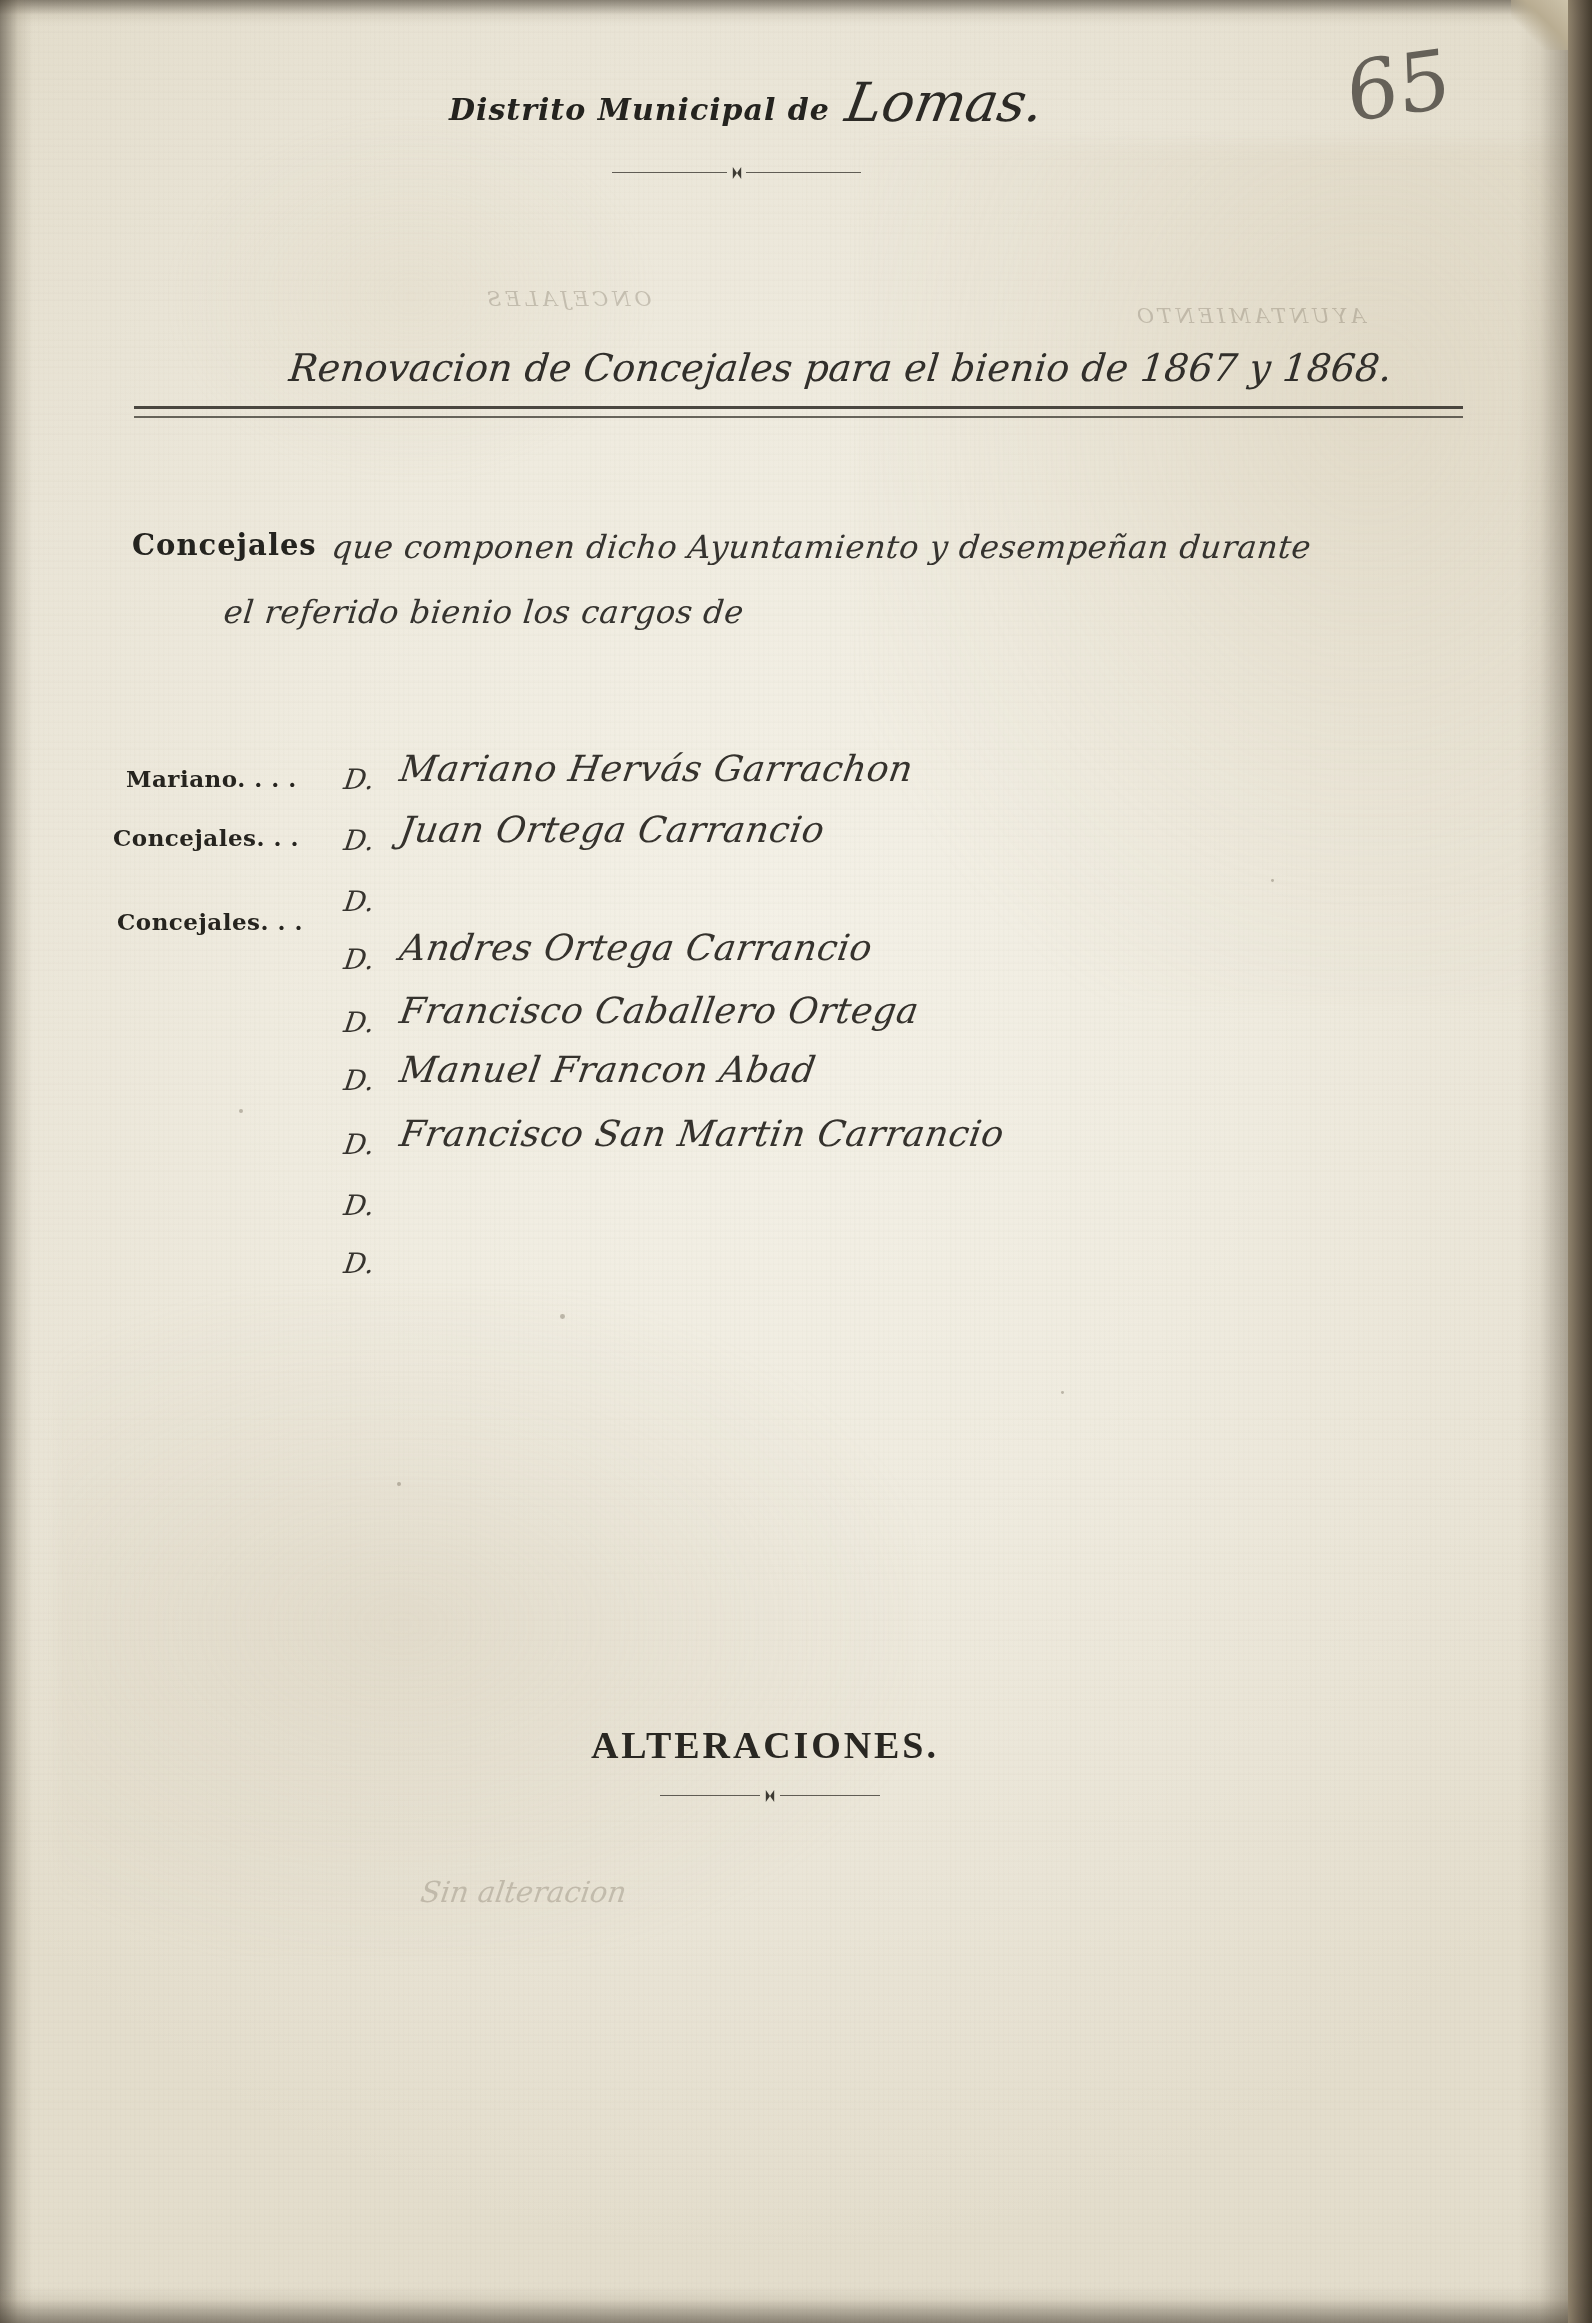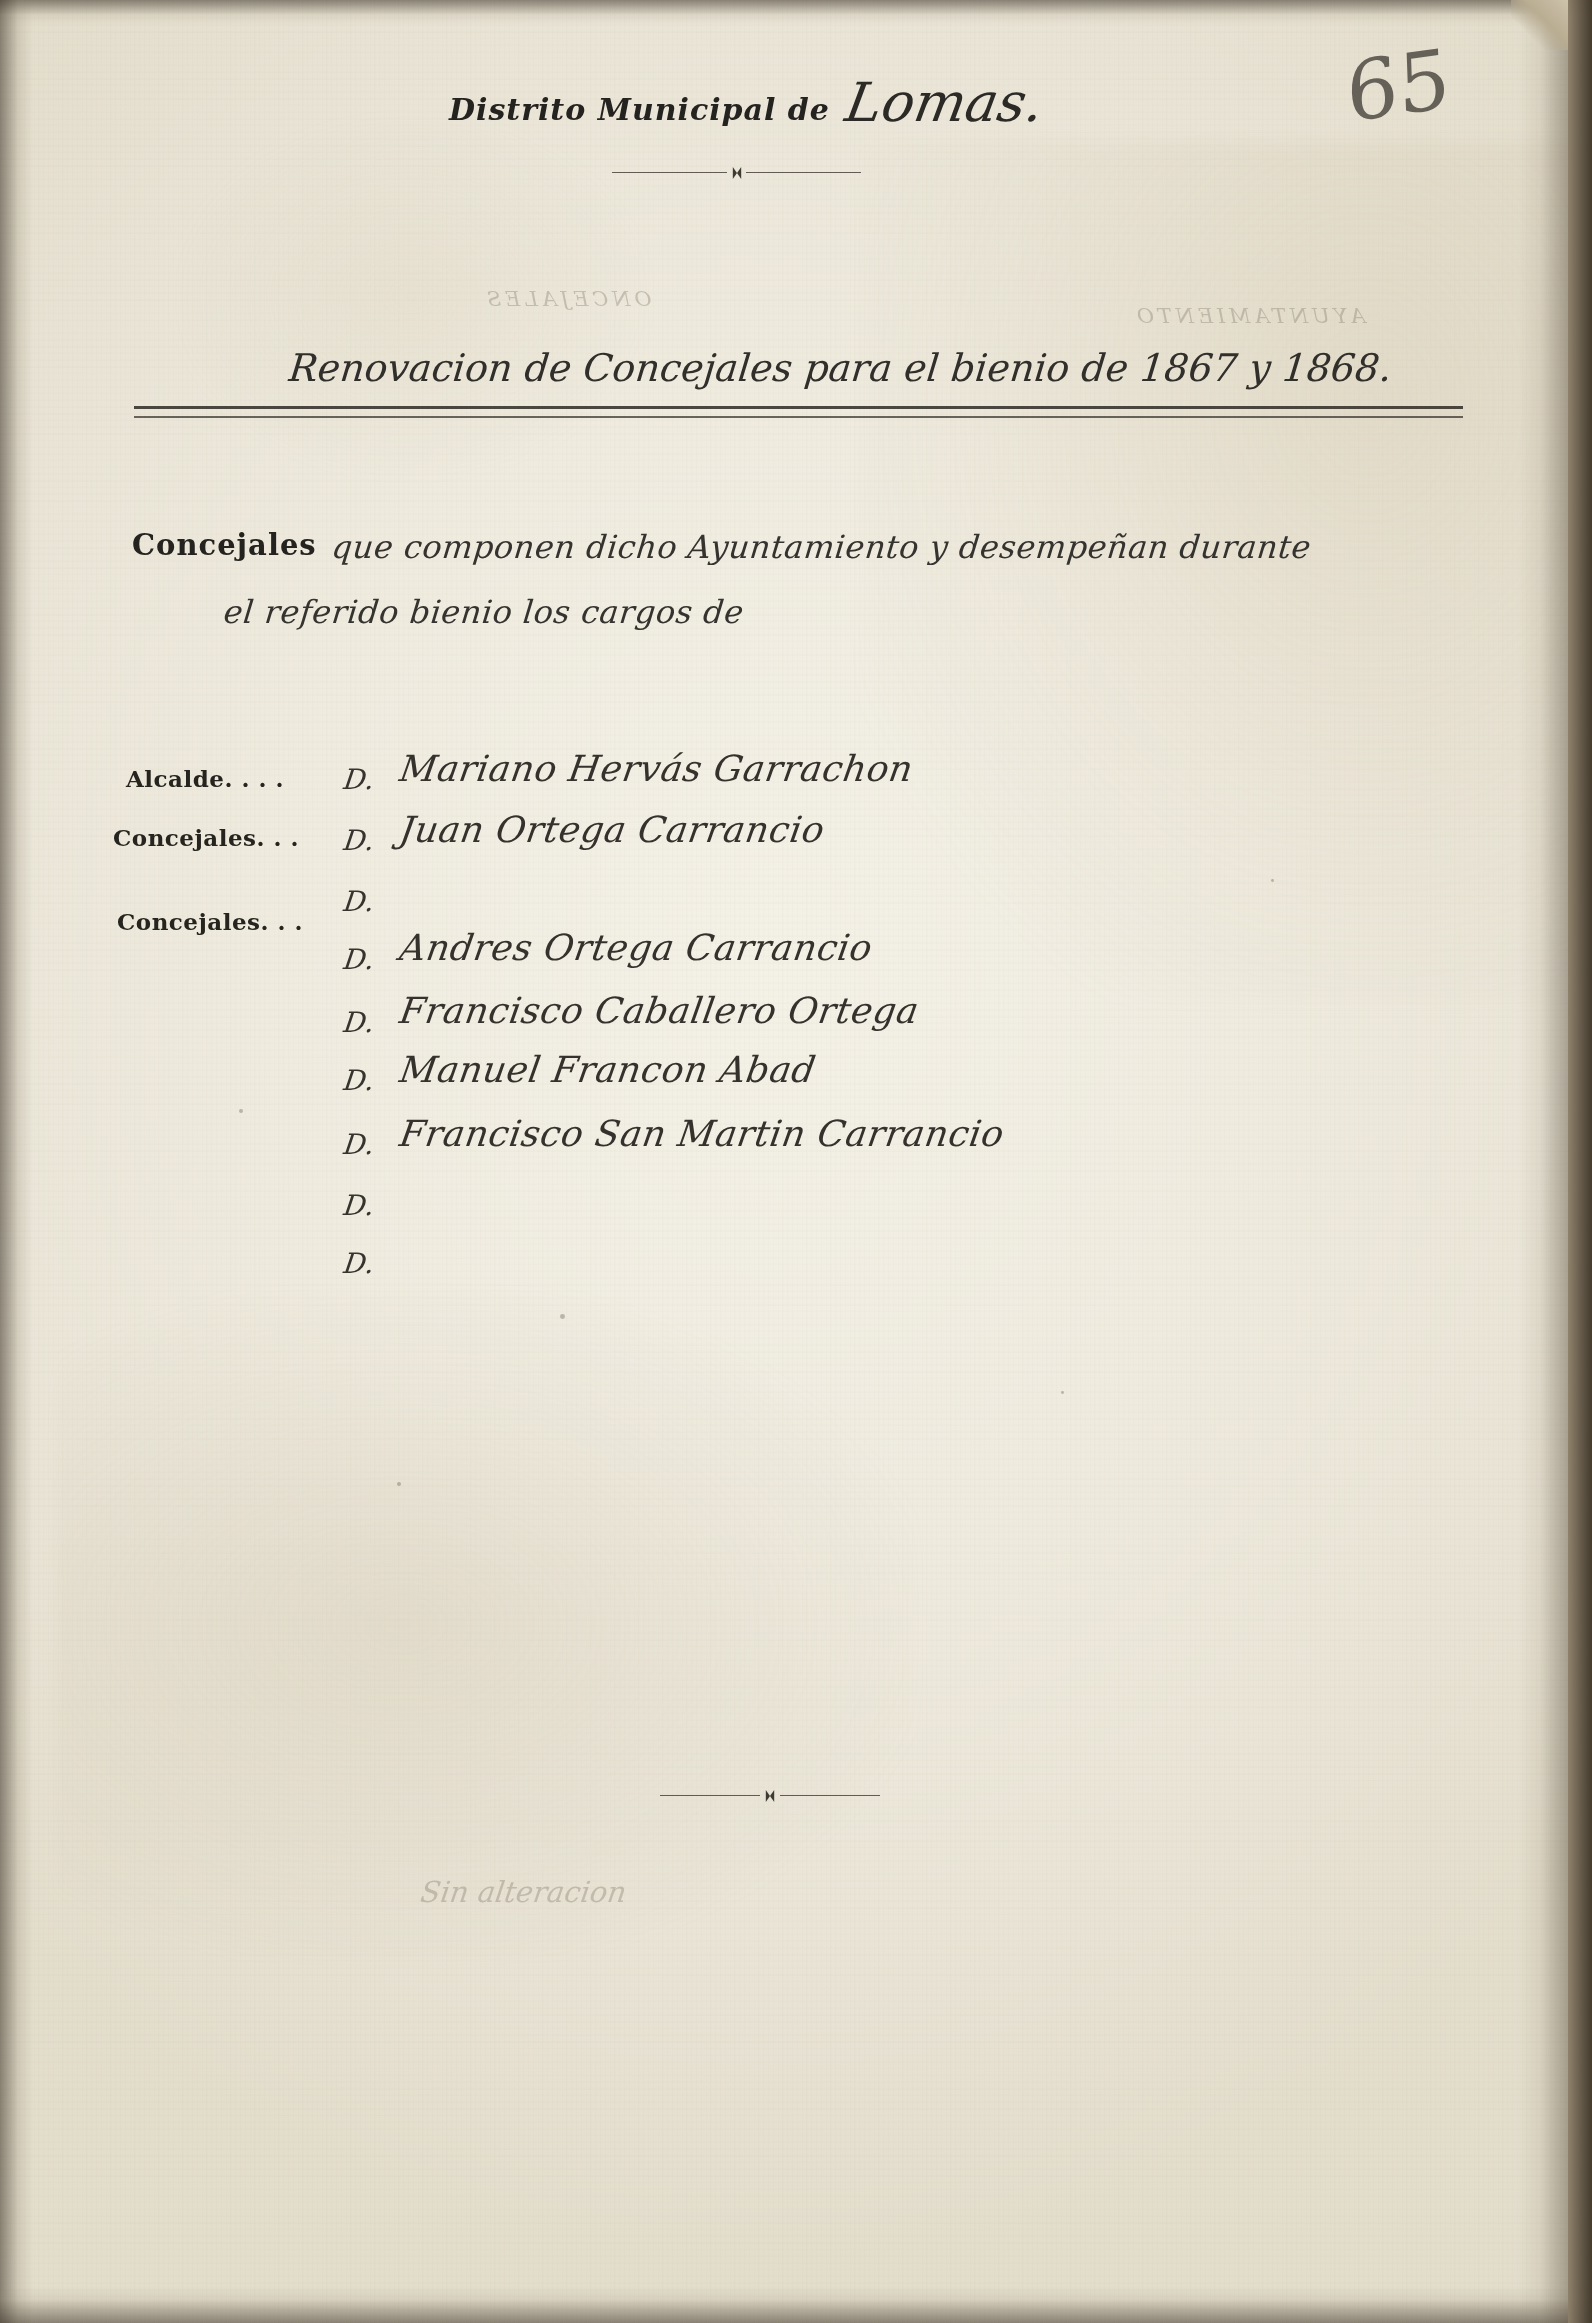--- a/index.html
+++ b/index.html
@@ -282,21 +282,21 @@
   <div class="ghost" id="ghost-2">AYUNTAMIENTO</div>
 
   <div class="ink hand" id="title-line">Renovacion de Concejales para el bienio de 1867 y 1868.</div>
   <div id="rule-1"></div>
   <div id="rule-2"></div>
 
   <div class="ink fraktur" id="para-label">Concejales</div>
   <div class="ink hand" id="para-line-1">que componen dicho Ayuntamiento y desempeñan durante</div>
   <div class="ink hand" id="para-line-2">el referido bienio los cargos de</div>
 
-  <div class="ink role-label" id="role-alcalde">Alcalde. . . .</div>
+  <div class="ink role-label" id="role-alcalde">Mariano. . . .</div>
   <div class="ink role-label" id="role-tenientes">Concejales. . .</div>
   <div class="ink role-label" id="role-concejales">Concejales. . .</div>
 
   <div class="ink don" style="top:763px">D.</div>
   <div class="ink name" style="top:748px">Mariano Hervás Garrachon</div>
 
   <div class="ink don" style="top:824px">D.</div>
   <div class="ink name" style="top:809px">Juan Ortega Carrancio</div>
 
   <div class="ink don" style="top:885px">D.</div>
@@ -313,20 +313,21 @@
 
   <div class="ink don" style="top:1128px">D.</div>
   <div class="ink name" style="top:1113px">Francisco San Martin Carrancio</div>
 
   <div class="ink don" style="top:1189px">D.</div>
   <div class="ink name" style="top:1174px"></div>
 
   <div class="ink don" style="top:1247px">D.</div>
   <div class="ink name" style="top:1232px"></div>
 
+  <div class="ink" id="alteraciones">ALTERACIONES.</div>
   <div class="orn" id="orn-alt">
     <span class="bar"></span>
     <span class="dia"></span>
     <span class="bar"></span>
   </div>
   <div class="ghost" id="ghost-3">Sin alteracion</div>
 
   <div class="fleck" style="left:560px; top:1314px; width:4.8px; height:4.8px;"></div>
   <div class="fleck" style="left:397px; top:1482px; width:3.8px; height:3.8px;"></div>
   <div class="fleck" style="left:1061px; top:1391px; width:2.9px; height:2.9px;"></div>

